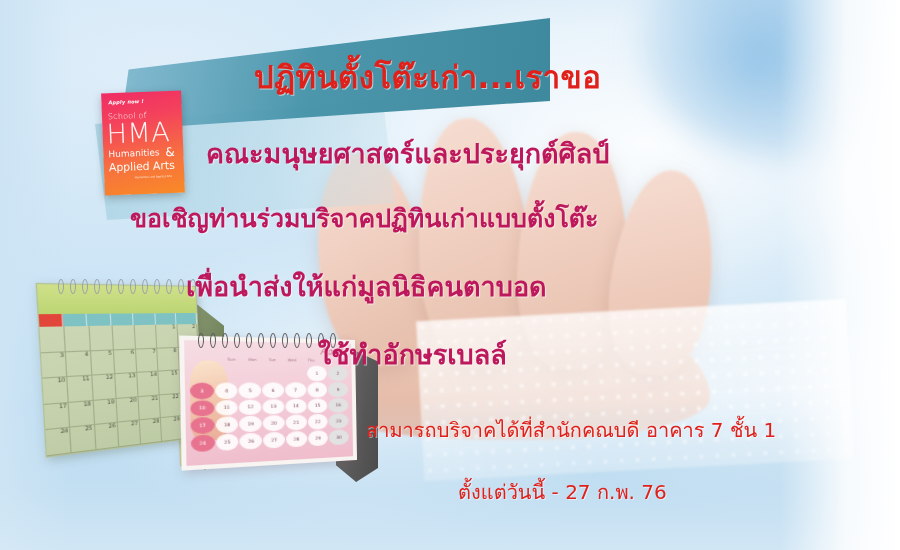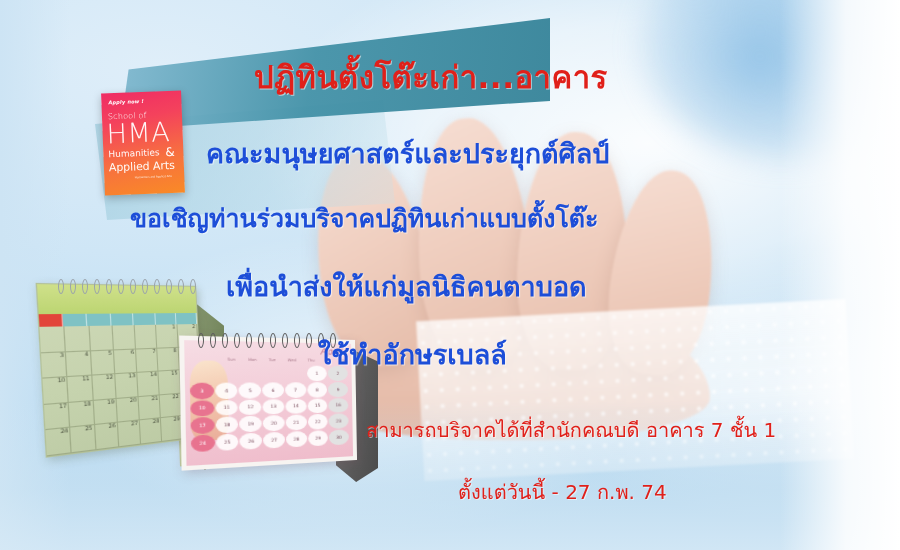--- a/index.html
+++ b/index.html
@@ -287,26 +287,26 @@
     font-family: "DejaVu Sans", "Liberation Sans", sans-serif;
     font-weight: bold;
   }
   .title-red {
     color: #e0201a;
     font-size: 31px;
     text-shadow: 1px 1px 0 rgba(255,255,255,.55);
     letter-spacing: .5px;
   }
   .body-blue {
-    color: #1d4ed8;
+    color: #be185d;
     text-shadow: 1px 1px 1px rgba(255,255,255,.6);
   }
   .l2 { font-size: 27px; }
   .l3 { font-size: 25px; }
-  .l4 { font-size: 27px; margin-left: 40px; }
+  .l4 { font-size: 27px; }
   .l5 { font-size: 27px; }
   .foot-red {
     color: #e0201a;
     font-size: 20px;
     font-weight: normal;
     text-shadow: 1px 1px 0 rgba(255,255,255,.5);
   }
 </style>
 </head>
 <body>
@@ -474,23 +474,23 @@
         <b></b>
         <b></b>
         <b></b>
         <b></b>
         <b></b>
     </div>
   </div>
 
   <div class="bg-rightfade"></div>
 
-  <div class="txt title-red" style="left:254px; top:52px;">ปฏิทินตั้งโต๊ะเก่า...อาคาร</div>
+  <div class="txt title-red" style="left:254px; top:52px;">ปฏิทินตั้งโต๊ะเก่า...เราขอ</div>
 
   <div class="txt body-blue l2" style="left:206px; top:132px;">คณะมนุษยศาสตร์และประยุกต์ศิลป์</div>
   <div class="txt body-blue l3" style="left:130px; top:198px;">ขอเชิญท่านร่วมบริจาคปฏิทินเก่าแบบตั้งโต๊ะ</div>
   <div class="txt body-blue l4" style="left:186px; top:265px;">เพื่อนำส่งให้แก่มูลนิธิคนตาบอด</div>
   <div class="txt body-blue l5" style="left:318px; top:333px;">ใช้ทำอักษรเบลล์</div>
 
   <div class="txt foot-red" style="left:366px; top:414px;">สามารถบริจาคได้ที่สำนักคณบดี อาคาร 7 ชั้น 1</div>
-  <div class="txt foot-red" style="left:458px; top:476px;">ตั้งแต่วันนี้ - 27 ก.พ. 74</div>
+  <div class="txt foot-red" style="left:458px; top:476px;">ตั้งแต่วันนี้ - 27 ก.พ. 76</div>
 
 </div>
 
 </body></html>

